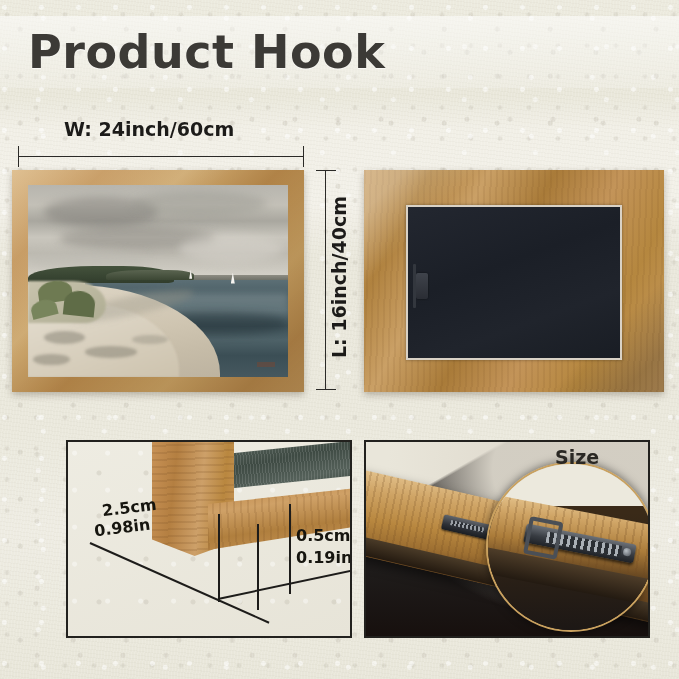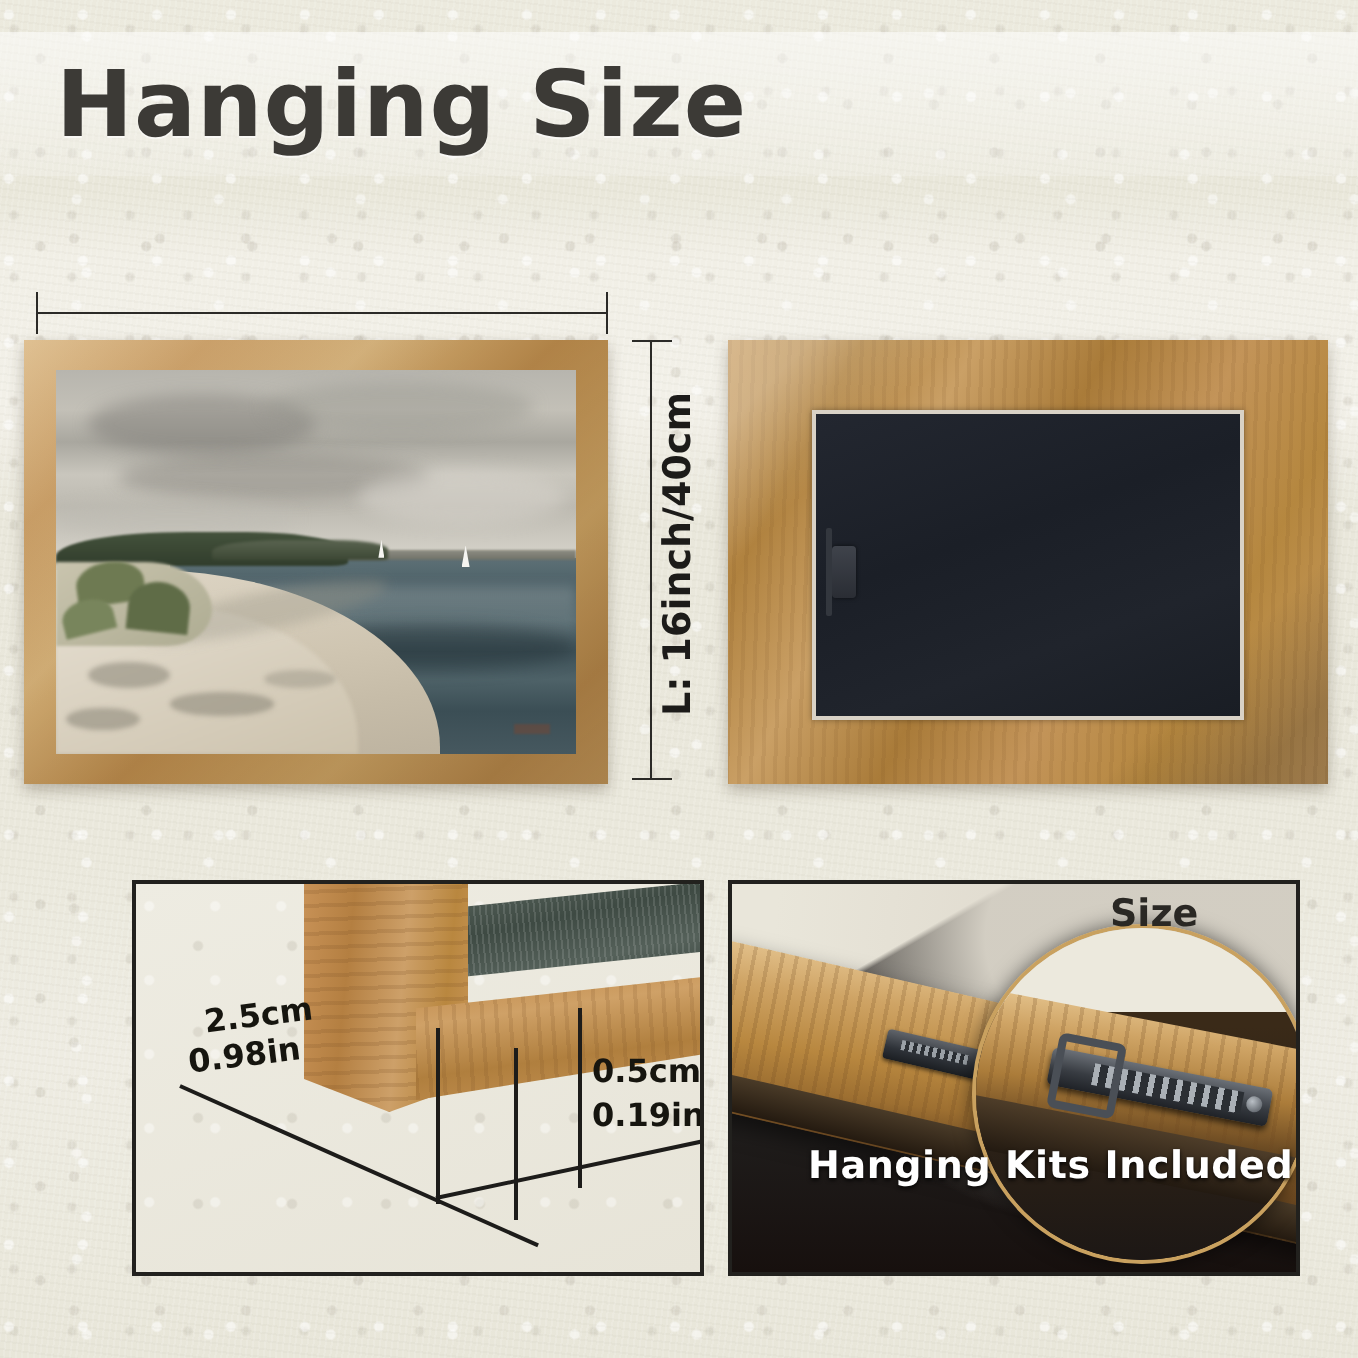--- a/index.html
+++ b/index.html
@@ -201,22 +201,23 @@
     letter-spacing:.3px;text-shadow:0 1px 2px rgba(0,0,0,.85);}
 </style>
 </head>
 <body>
 
 <div id="page">
 
   <div id="grain"></div>
 
   <div class="band" id="title-band"></div>
-  <div id="title">Hanging Size</div>
-
+  <div id="title">Product Hook</div>
+
+  <div class="dimlabel" id="w-label">W: 24inch/60cm</div>
   <div class="dimline" id="w-line"></div>
   <div class="dimline" id="w-tick-l"></div>
   <div class="dimline" id="w-tick-r"></div>
 
   <div class="dimlabel" id="l-label">L: 16inch/40cm</div>
   <div class="dimline" id="l-line"></div>
   <div class="dimline" id="l-tick-t"></div>
   <div class="dimline" id="l-tick-b"></div>
 
   <div id="frame-front">
@@ -292,15 +293,14 @@
       <div id="hook-big">
         <div class="body"></div>
         <div class="teeth"></div>
         <div class="loop"></div>
         <div class="screw"></div>
       </div>
     </div>
   </div>
 
   <div id="hook-label">Size</div>
-  <div id="kits-label">Hanging Kits Included</div>
 
 </div>
 
 </body></html>

